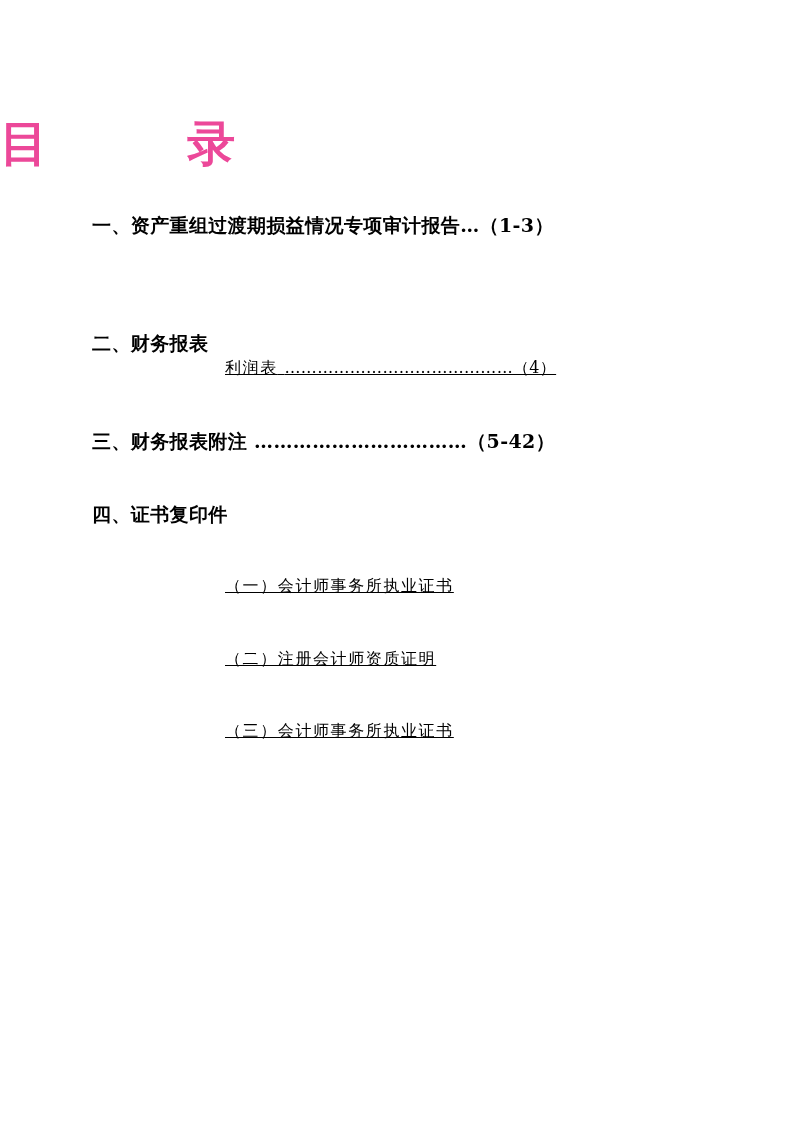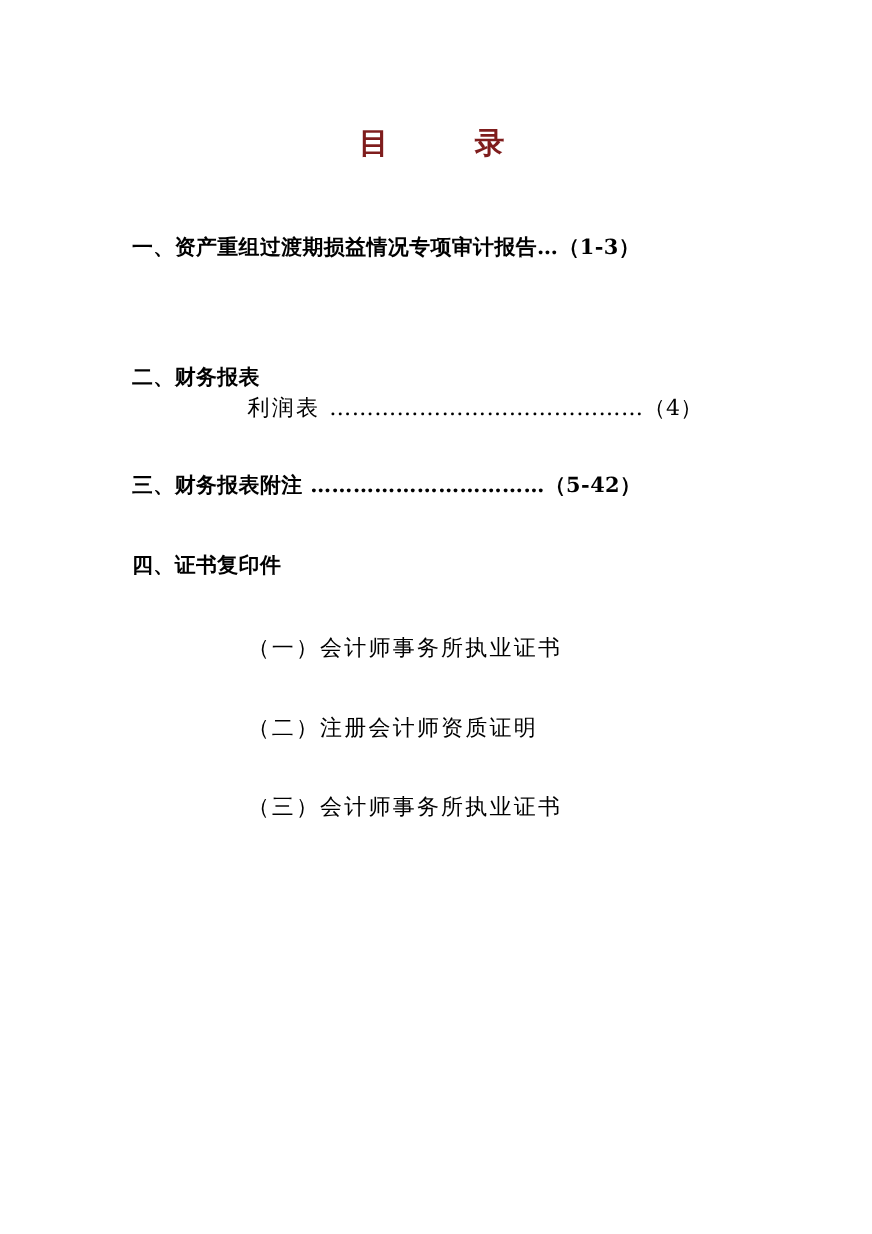--- a/index.html
+++ b/index.html
@@ -24,63 +24,64 @@
     box-sizing: border-box;
     padding: 0;
   }
 
   
   .doc-title {
     position: absolute;
     left: 0;
     top: 112px;
     width: 793px;
-    text-align: center;
-    font-size: 27px;
+    text-align: left;
+    font-size: 48px;
     font-weight: bold;
     letter-spacing: 0.30em;
     font-family: "DejaVu Serif", "Liberation Serif", serif;
-    color: #7f1d1d;
+    color: #ec4899;
     white-space: pre;
   }
 
   
   .toc {
     position: absolute;
     left: 0;
     top: 200px;
     width: 793px;
   }
 
   .toc-row {
     position: relative;
     width: 793px;
     box-sizing: border-box;
   }
 
   
   .lvl1 {
-    padding: 0 120px 0 120px;
+    padding: 0 120px 0 92px;
     font-size: 19px;
     font-weight: bold;
     letter-spacing: 0.02em;
     font-family: "DejaVu Serif", "Liberation Serif", serif;
     line-height: 1.2;
     white-space: nowrap;
   }
 
   
   .lvl2 {
     padding: 0 120px 0 225px;
-    font-size: 20px;
+    font-size: 16px;
     font-weight: normal;
     letter-spacing: 0.10em;
     font-family: "DejaVu Serif", "Liberation Serif", serif;
     line-height: 1.2;
     white-space: nowrap;
+    text-decoration: underline;
   }
 
   .entry-label {
     display: inline;
   }
   .entry-leader {
     display: inline;
     letter-spacing: 0.02em;
   }
   .entry-page {

